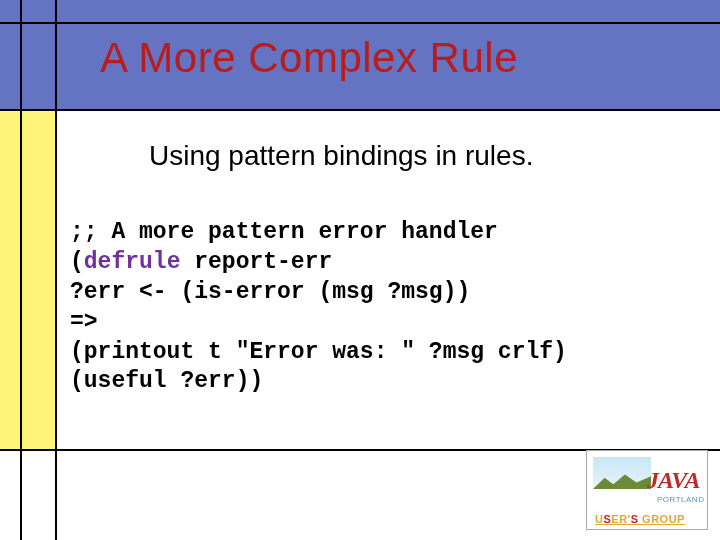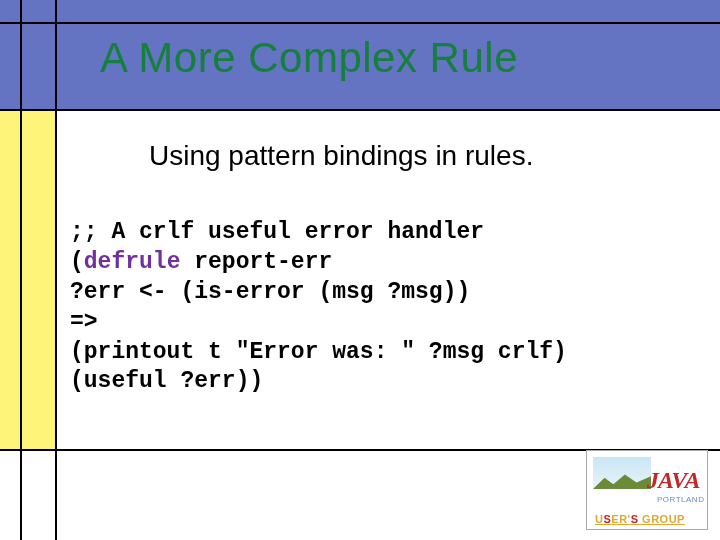--- a/index.html
+++ b/index.html
@@ -71,21 +71,21 @@
     left: 55px;
     width: 2px;
     height: 540px;
     background: #000;
   }
   .title {
     position: absolute;
     top: 34px;
     left: 100px;
     font-size: 42px;
-    color: #15803d;
+    color: #b91c1c;
     letter-spacing: 0.5px;
   }
   .subtitle {
     position: absolute;
     top: 140px;
     left: 105px;
     font-size: 28px;
     color: #000;
     margin-left: 44px;
   }
@@ -163,21 +163,21 @@
 
   <div class="h-line-top"></div>
   <div class="h-line-mid"></div>
   <div class="h-line-bot"></div>
   <div class="v-line-a"></div>
   <div class="v-line-b"></div>
 
   <div class="title">A More Complex Rule</div>
   <div class="subtitle">Using pattern bindings in rules.</div>
 
-  <div class="code-block"><span>;; A crlf useful error handler</span>
+  <div class="code-block"><span>;; A more pattern error handler</span>
 <span><span>(</span><span class="code-purple">defrule</span><span> report-err</span></span>
 <span>?err &lt;- (is-error (msg ?msg))</span>
 <span>=&gt;</span>
 <span>(printout t "Error was: " ?msg crlf)</span>
 <span>(useful ?err))</span></div>
 
   <div class="logo">
     <div class="logo-sky"></div>
     <div class="logo-mtn"></div>
     <div class="logo-portland">PORTLAND</div>

